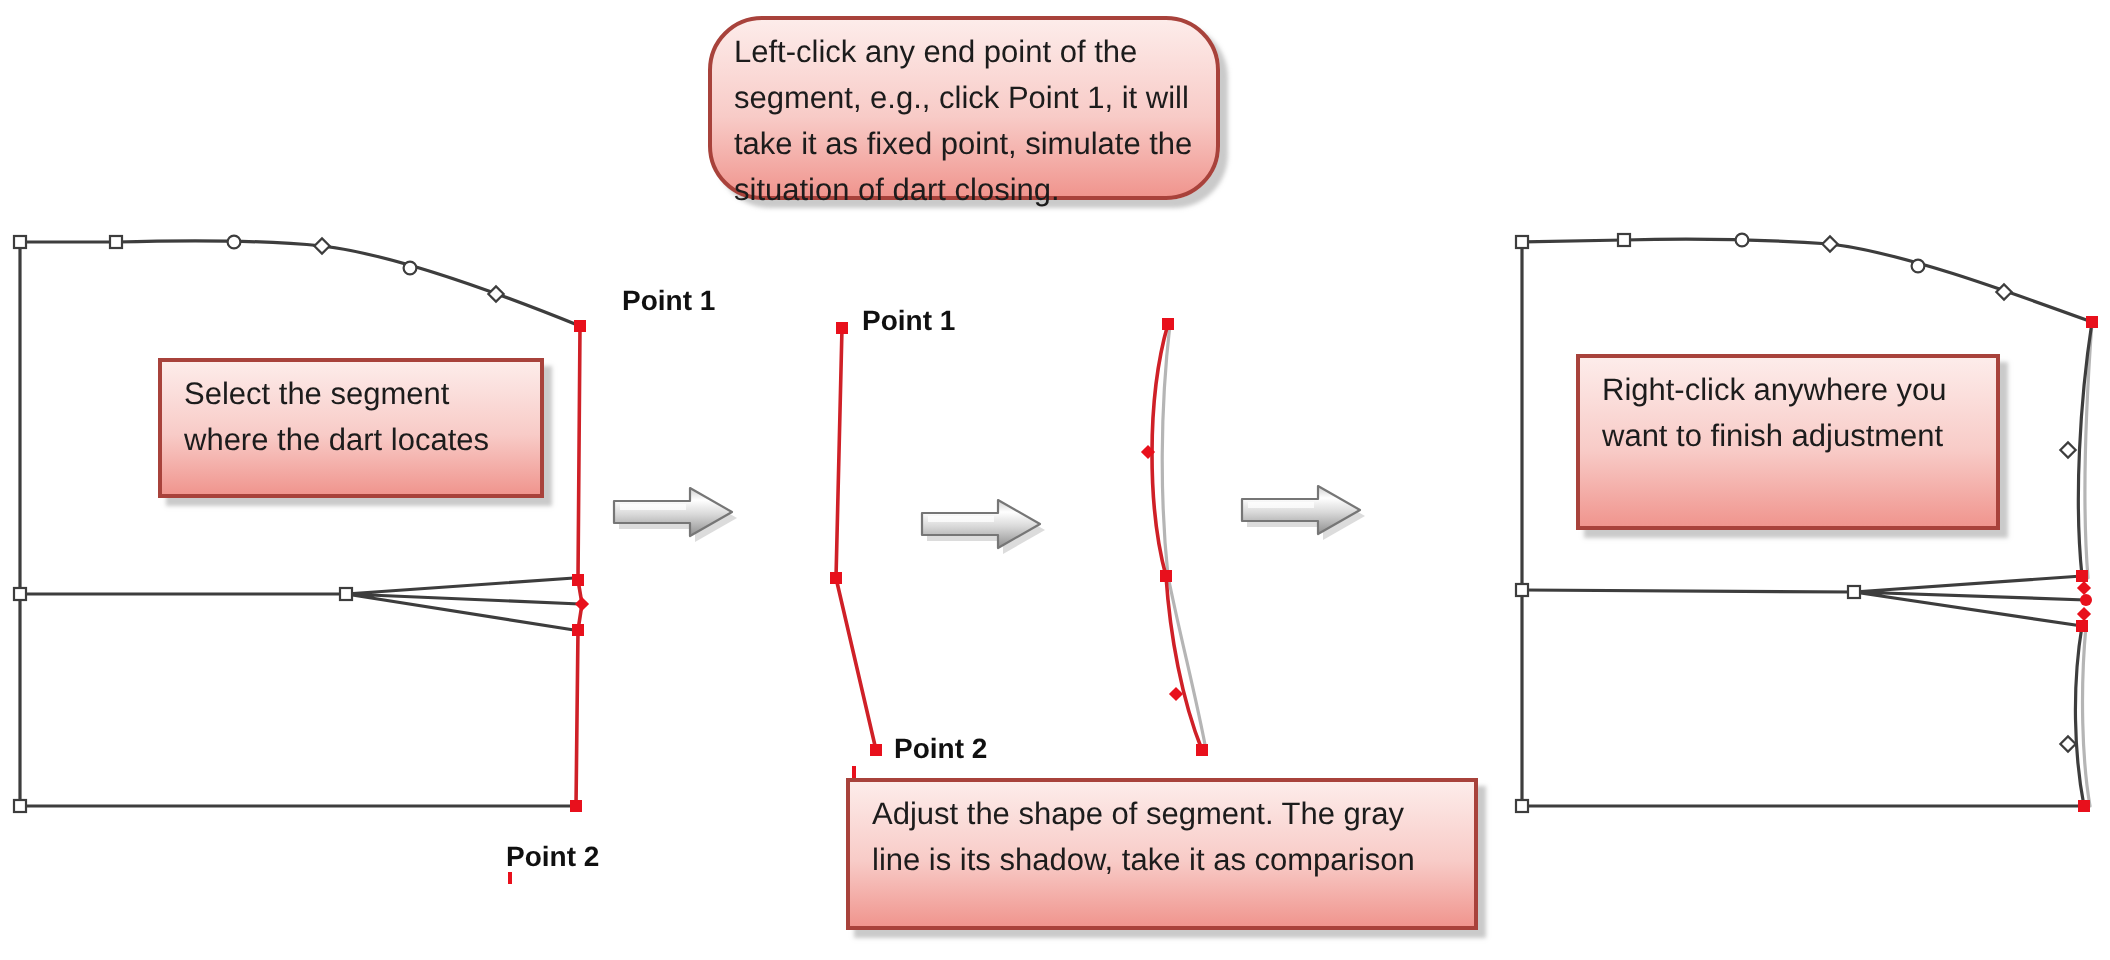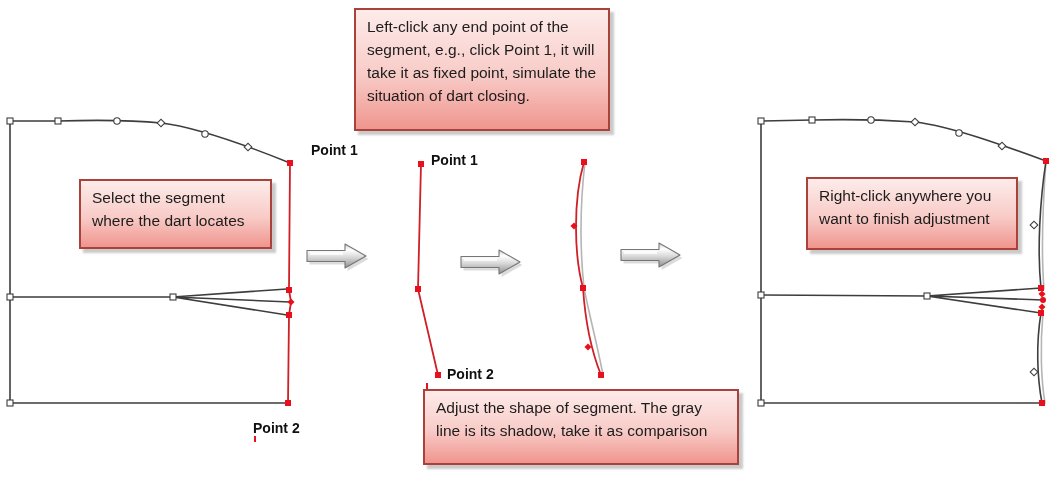--- a/index.html
+++ b/index.html
@@ -18,24 +18,24 @@
   
   .callout{
     position:absolute;box-sizing:border-box;
     border:2px solid var(--callout-border,#a8423b);
     background:linear-gradient(180deg,var(--callout-bg-top,#fdecea) 0%,var(--callout-bg-mid,#f8cbc7) 55%,var(--callout-bg-bottom,#f0958e) 100%);
     color:var(--callout-text,#1c1c1c);
     font-size:15.5px;line-height:23px;
     padding:5px 9px 5px 11px;
     box-shadow:4px 4px 2px rgba(150,150,150,.5);
   }
-  .co-top{left:354px;top:8px;width:256px;height:123px;}
+  .co-top{left:354px;top:8px;width:256px;height:92px;border-radius:27px;}
   .co-left{left:79px;top:179px;width:193px;height:70px;}
   .co-bottom{left:423px;top:389px;width:316px;height:76px;}
-  .co-right{left:806px;top:177px;width:212px;height:73px;}
+  .co-right{left:788px;top:177px;width:212px;height:88px;}
 
   
   .plabel{position:absolute;font-weight:bold;font-size:14px;color:var(--label-text,#101010);white-space:nowrap;}
   .pl-left1{left:311px;top:142px;}
   .pl-left2{left:253px;top:420px;}
   .pl-mid1{left:431px;top:152px;}
   .pl-mid2{left:447px;top:366px;}
   .tick{position:absolute;width:2px;height:6px;background:var(--marker-red,#e8101c);}
   .tick-left{left:254px;top:436px;}
   .tick-mid{left:426px;top:383px;}

